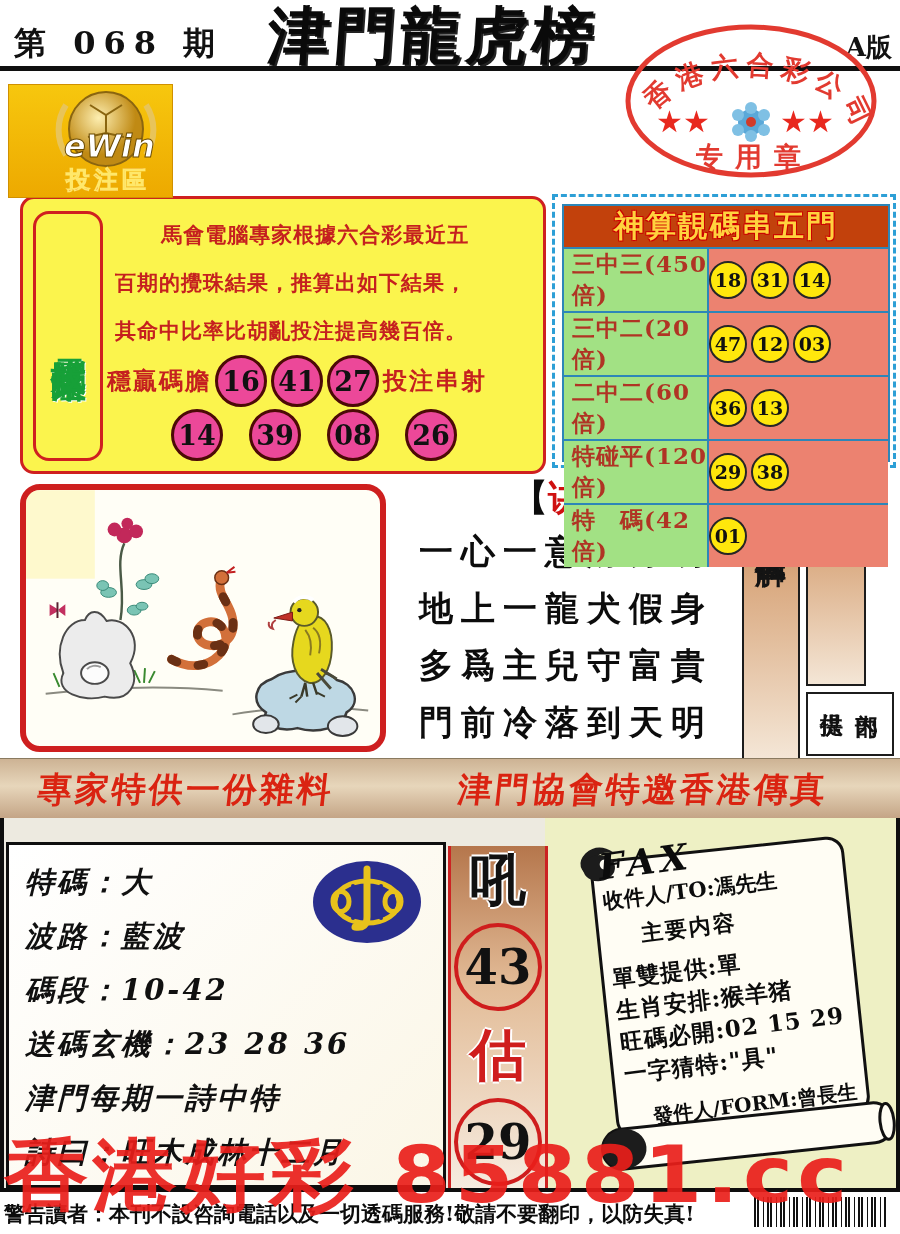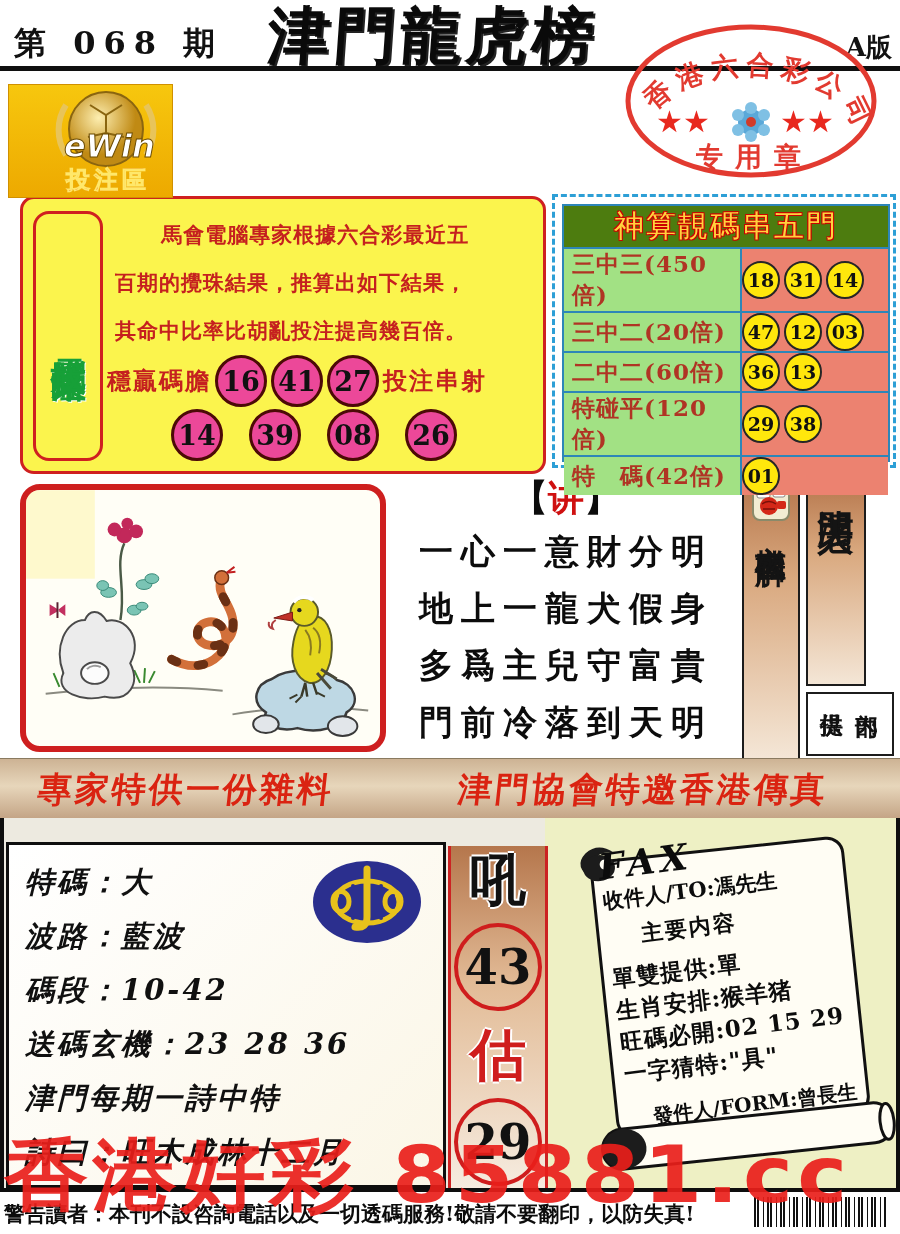--- a/index.html
+++ b/index.html
@@ -34,25 +34,25 @@
   .numrow1{left:84px;top:156px;gap:4px;}
   .numrow2{left:148px;top:210px;gap:26px;}
   .numlabel{font-size:24px;font-weight:900;color:#c5201f;letter-spacing:2px;}
   .circle{width:46px;height:46px;border-radius:50%;background:#ec4899;border:3px solid #4c0a06;
           display:flex;align-items:center;justify-content:center;font-weight:900;font-size:27px;color:#111;}
 
   
   .bluebox{left:552px;top:194px;width:344px;height:274px;border:3px dashed #2d9fd6;background:#fff;
            padding:7px;box-sizing:border-box;z-index:2;}
   .stable{width:100%;height:100%;display:flex;flex-direction:column;border:2px solid #2d86b8;}
-  .stitle{height:50px;background:#4d7c0f;display:flex;align-items:center;justify-content:center;
-          font-size:30px;font-weight:400;color:#ffd23e;letter-spacing:2px;
+  .stitle{height:50px;background:#c2410c;display:flex;align-items:center;justify-content:center;
+          font-size:30px;font-weight:700;color:#ffd23e;letter-spacing:2px;
           text-shadow:-1px -1px 0 #c00,1px -1px 0 #c00,-1px 1px 0 #c00,1px 1px 0 #c00;}
   .srow{flex:1;display:flex;border-top:2px solid #2d86b8;}
-  .slabel{width:176px;background:#a2e184;color:#b03424;font-weight:900;font-size:23px;
+  .slabel{width:143px;background:#a2e184;color:#b03424;font-weight:900;font-size:23px;
           display:flex;align-items:center;padding-left:8px;box-sizing:border-box;letter-spacing:1px;}
   .svals{flex:1;background:#ec8270;display:flex;align-items:center;justify-content:flex-start;gap:4px;
          border-left:2px solid #2d86b8;}
   .scircle{width:34px;height:34px;border-radius:50%;background:#ffe70c;border:2px solid #262626;
            display:flex;align-items:center;justify-content:center;font-weight:900;font-size:19px;color:#111;}
 
   
   .pictureframe{left:20px;top:484px;width:366px;height:268px;border:6px solid #ce1f1f;border-radius:20px;
                 background:#fffef6;box-sizing:border-box;overflow:hidden;}
   .poemblock{left:392px;top:474px;width:348px;text-align:center;color:#0c0c0c;}

